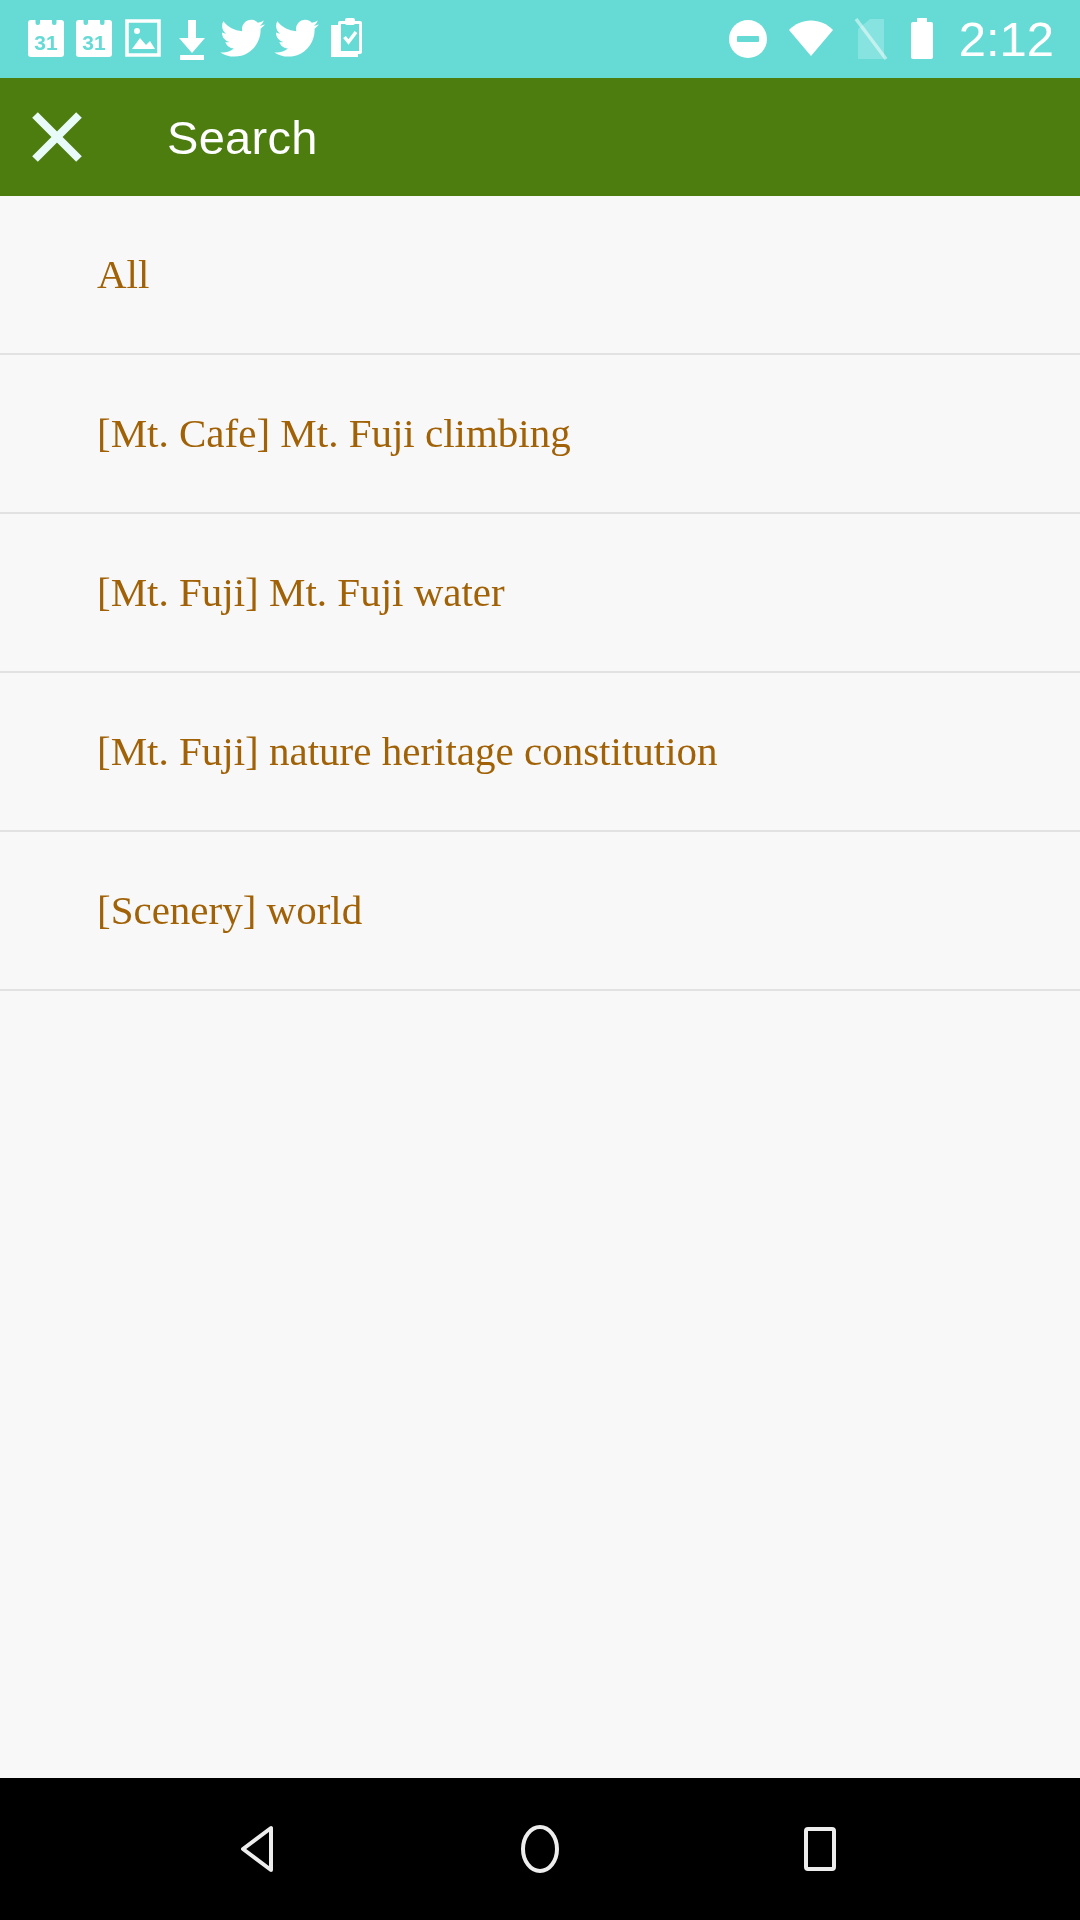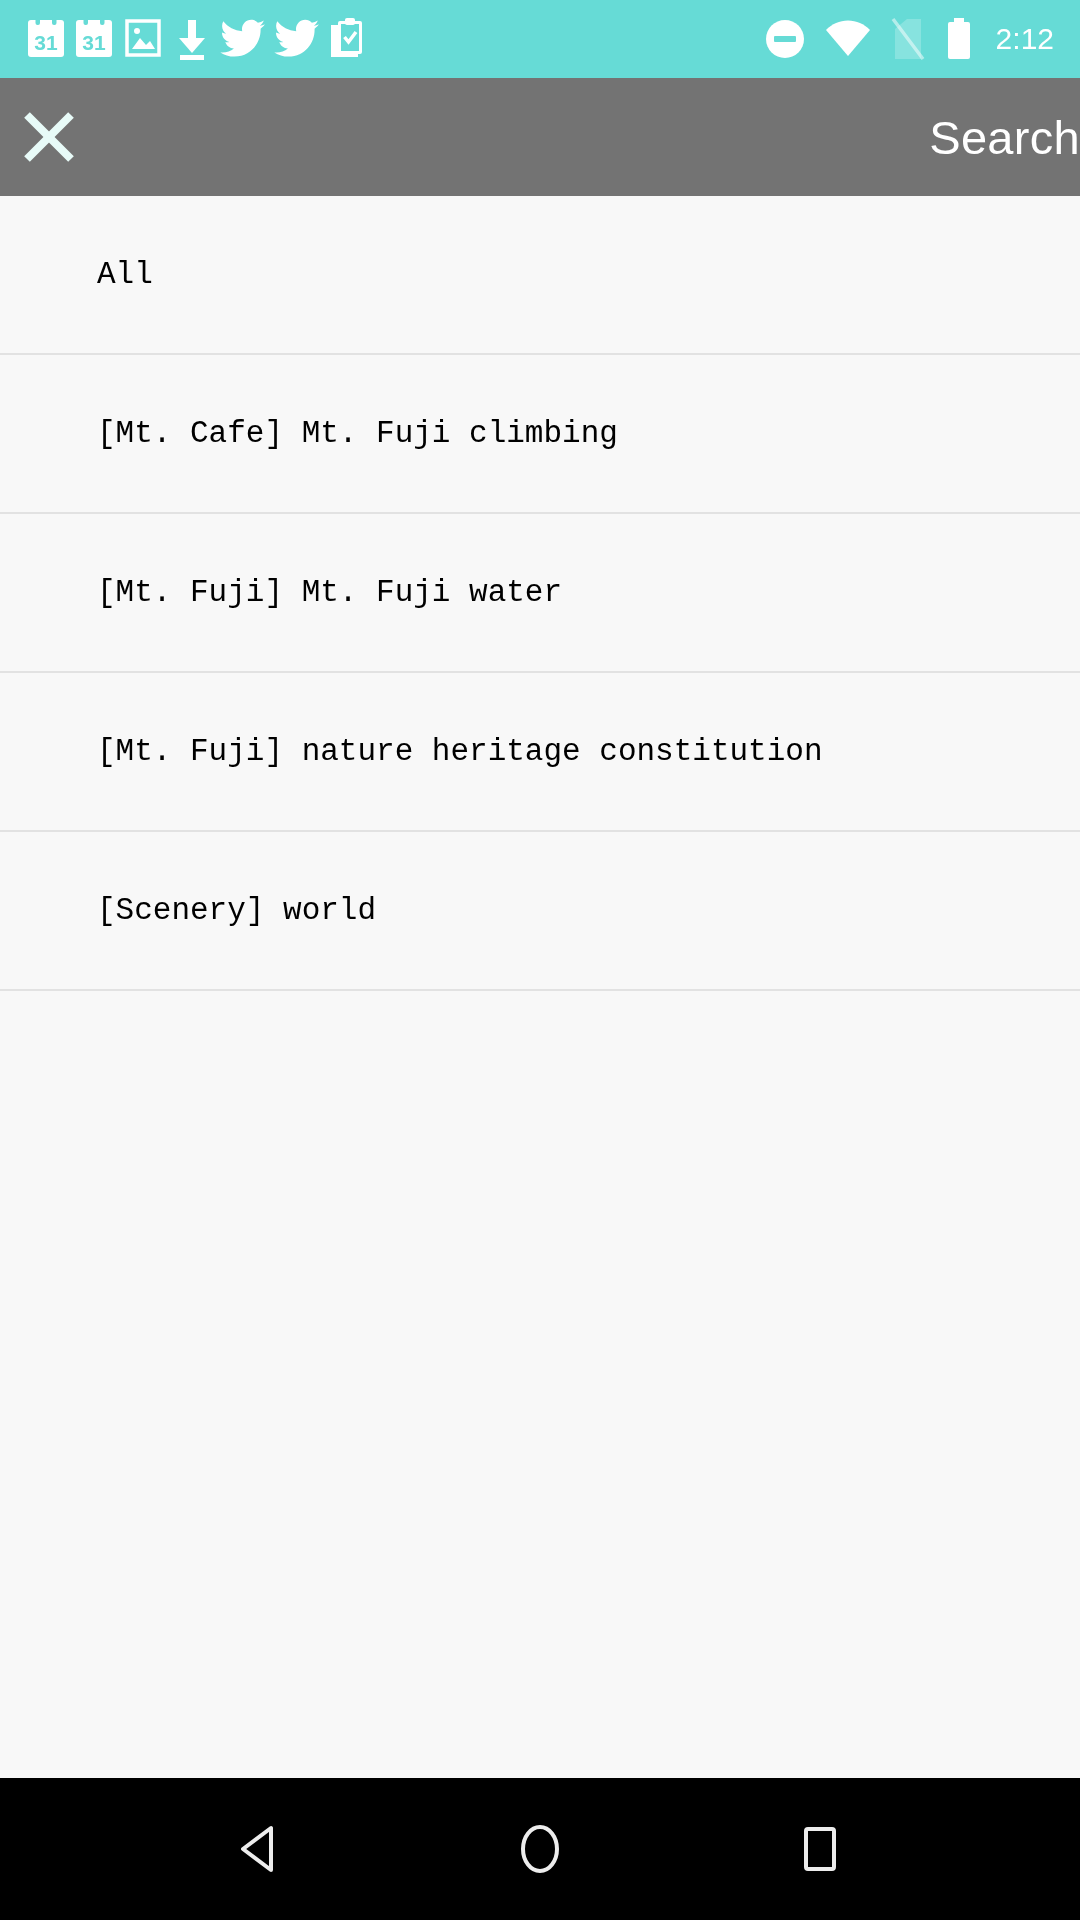--- a/index.html
+++ b/index.html
@@ -42,37 +42,36 @@
     display: flex;
     align-items: center;
     gap: 17px;
   }
   .sicon {
     display: block;
     line-height: 0;
   }
   .status-time {
     color: #FFFFFF;
-    font-size: 30px;
+    font-size: 49px;
     letter-spacing: 0px;
     line-height: 1;
     margin-left: 5px;
     font-family: "Liberation Sans", sans-serif;
   }
 
   
   .app-bar {
     position: relative;
     height: 118px;
-    background: #737373;
-    display: flex;
-    align-items: center;
-    padding-left: 12px;
-    box-sizing: border-box;
-    justify-content: space-between;
+    background: #4d7c0f;
+    display: flex;
+    align-items: center;
+    padding-left: 20px;
+    box-sizing: border-box;
   }
   .close-btn {
     width: 74px;
     height: 74px;
     display: flex;
     align-items: center;
     justify-content: center;
     cursor: pointer;
   }
   .app-title {
@@ -99,25 +98,25 @@
     display: flex;
     align-items: center;
     padding-left: 97px;
     padding-right: 40px;
     box-sizing: border-box;
     background: #F8F8F8;
     border-bottom: 2px solid #E2E2E2;
     cursor: pointer;
   }
   .list-item-label {
-    color: #000000;
-    font-size: 31px;
+    color: #a16207;
+    font-size: 41px;
     line-height: 1.15;
     white-space: nowrap;
-    font-family: Liberation Mono, monospace;
+    font-family: Liberation Serif, serif;
   }
 
   
   .nav-bar {
     position: absolute;
     left: 0;
     right: 0;
     bottom: 0;
     height: 142px;
     background: #000000;

